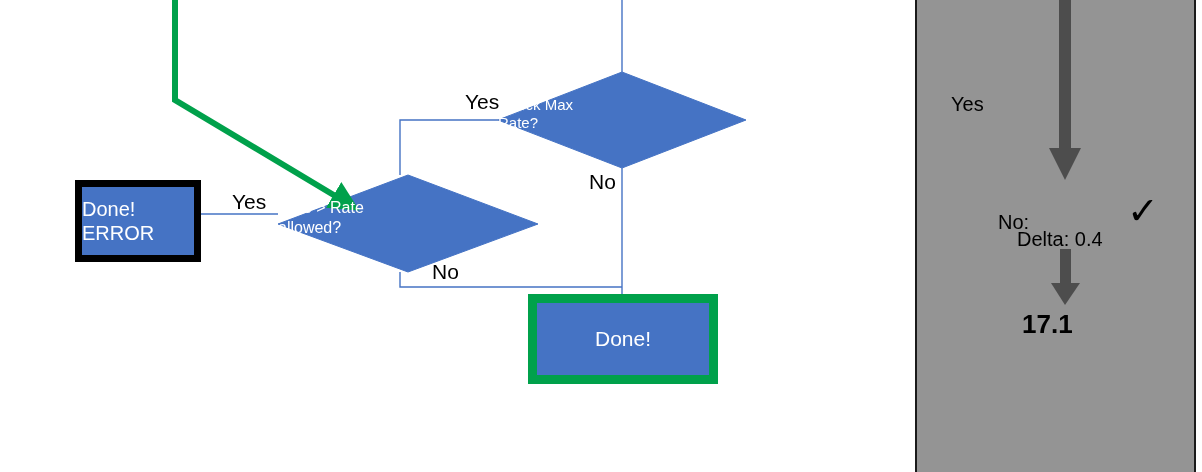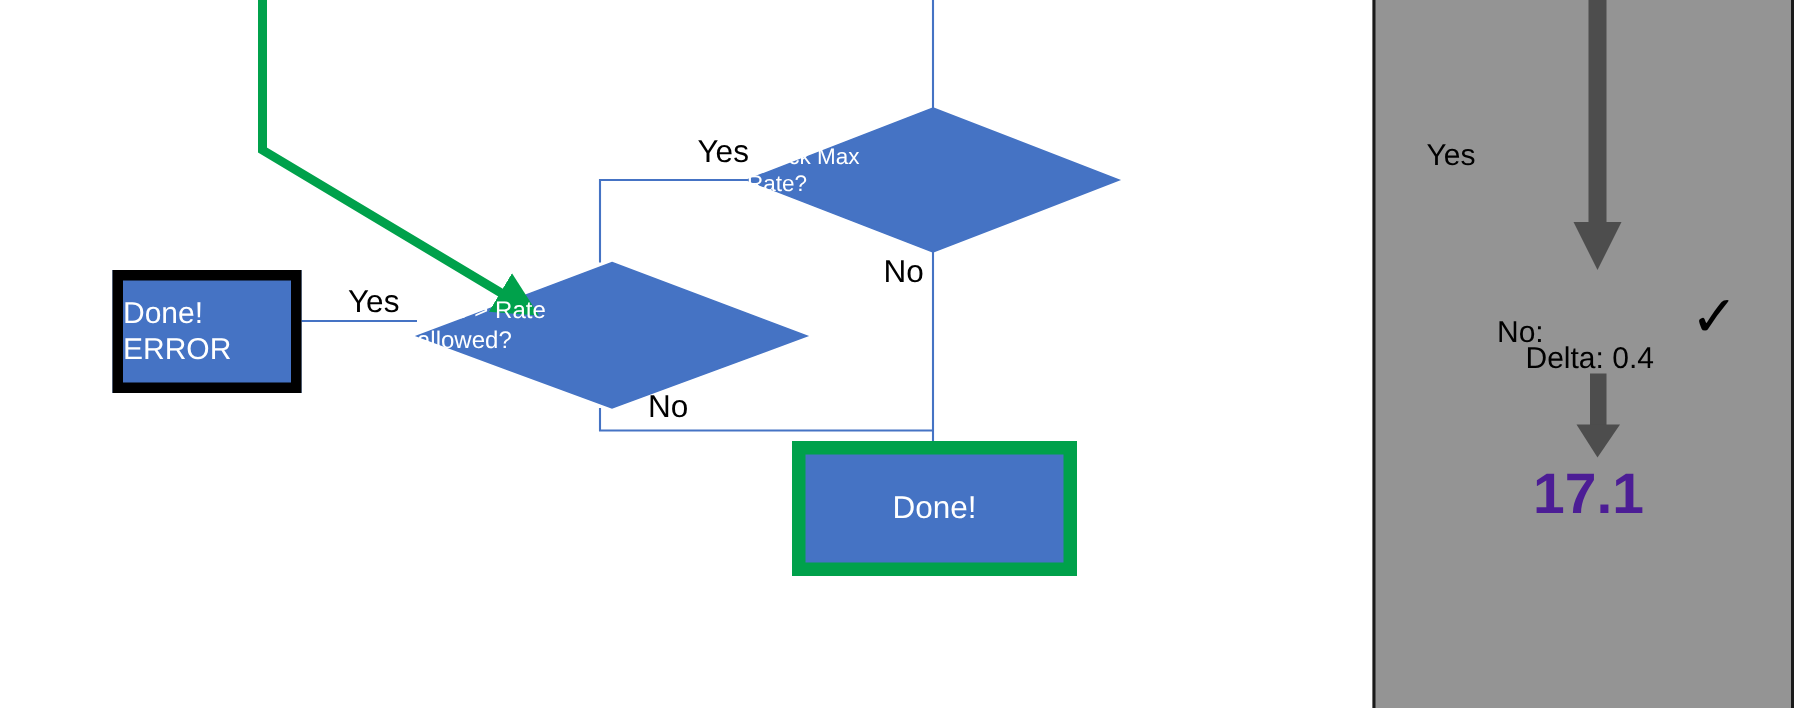--- a/index.html
+++ b/index.html
@@ -131,23 +131,23 @@
   #panel-no    { left: 34px;  top: 211px; margin-left: 47px; }
   #panel-delta { left: 100px; top: 228px; }
   #panel-check {
     left: 210px; top: 192px;
     font-size: 38px;
     line-height: 1;
     font-family: "DejaVu Sans", sans-serif;
   }
   #panel-result {
     left: 105px; top: 309px;
-    font-size: 38px;
+    font-size: 26px;
     font-weight: bold;
-    color: #4c1d95;
+    color: #000000;
   }
 </style>
 </head>
 <body>
 
 <div id="canvas">
 
   <div id="flowchart-area">
 
     <svg id="flow-svg" viewBox="0 0 915 472">

